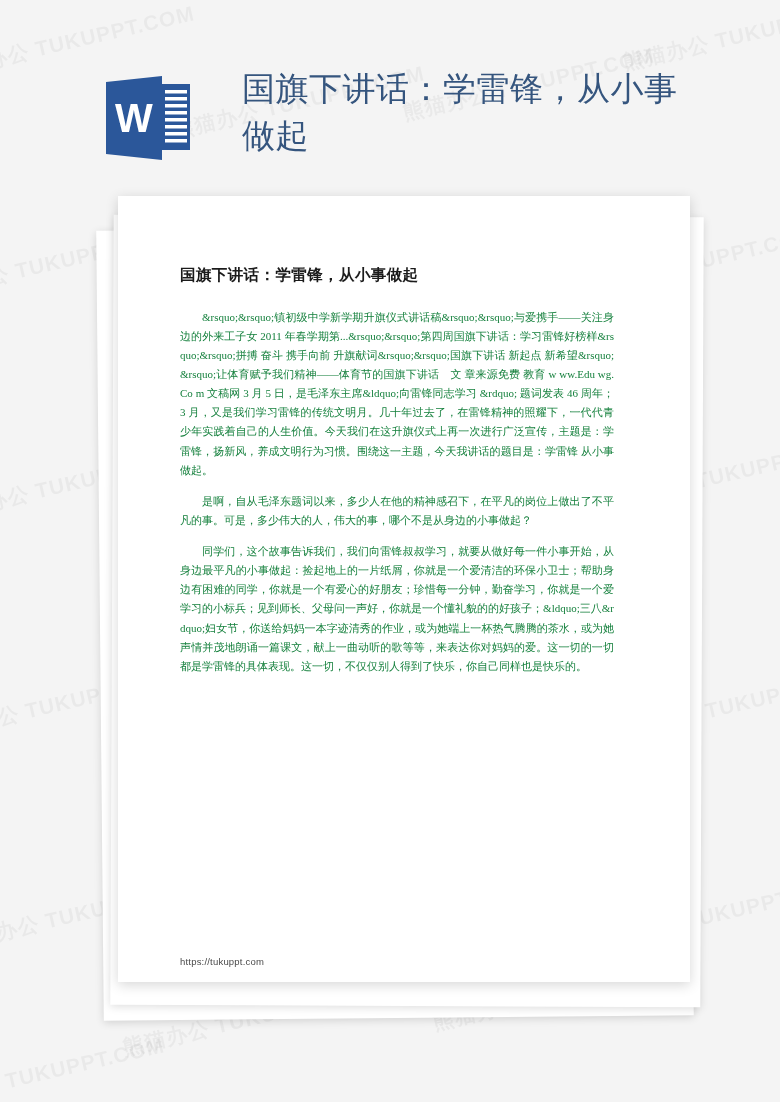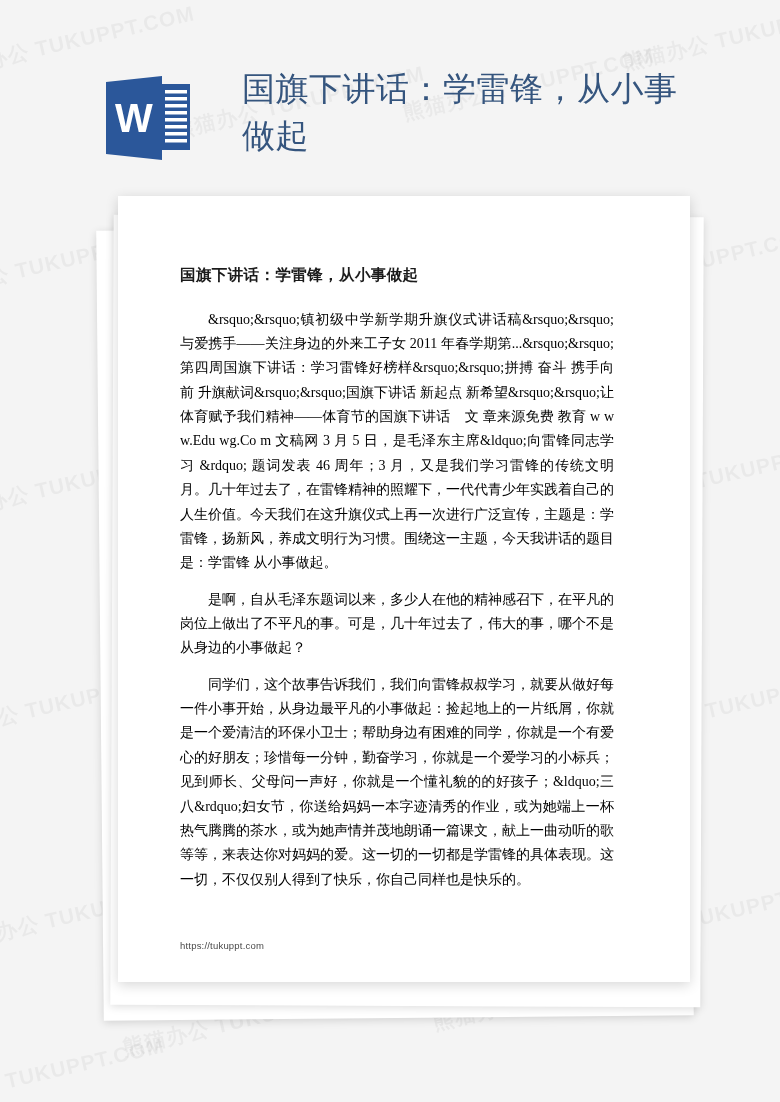--- a/index.html
+++ b/index.html
@@ -108,32 +108,32 @@
     font-family: "Liberation Serif", serif;
     font-size: 15.5px;
     font-weight: 700;
     color: #1b1b1b;
     letter-spacing: 0.4px;
     margin: 0 0 22px 0;
     line-height: 1.4;
   }
   .doc-para {
     font-family: "Liberation Serif", serif;
-    font-size: 14px;
+    font-size: 11px;
     line-height: 1.74;
-    color: #000000;
+    color: #15803d;
     text-align: justify;
     text-indent: 2em;
     margin: 0 16px 12px 0;
     word-break: break-all;
   }
   #doc-footer-url {
     position: absolute;
     left: 62px;
-    top: 744px;
+    top: 760px;
     font-family: "Liberation Sans", sans-serif;
     font-size: 9.5px;
     color: #4a4a4a;
     letter-spacing: 0.2px;
   }
 </style>
 </head>
 <body>
 
 <div id="watermark-layer">
@@ -178,18 +178,18 @@
 </div>
 
 <div class="paper" id="page-stack-back"></div>
 <div class="paper" id="page-stack-mid"></div>
 
 <div class="paper" id="page-main">
   <div id="doc-body">
     <h1 id="doc-title">国旗下讲话：学雷锋，从小事做起</h1>
 
     <p class="doc-para">&amp;rsquo;&amp;rsquo;镇初级中学新学期升旗仪式讲话稿&amp;rsquo;&amp;rsquo;与爱携手——关注身边的外来工子女 2011 年春学期第...&amp;rsquo;&amp;rsquo;第四周国旗下讲话：学习雷锋好榜样&amp;rsquo;&amp;rsquo;拼搏 奋斗 携手向前 升旗献词&amp;rsquo;&amp;rsquo;国旗下讲话 新起点 新希望&amp;rsquo;&amp;rsquo;让体育赋予我们精神——体育节的国旗下讲话　文 章来源免费 教育 w ww.Edu wg.Co m 文稿网 3 月 5 日，是毛泽东主席&amp;ldquo;向雷锋同志学习 &amp;rdquo; 题词发表 46 周年；3 月，又是我们学习雷锋的传统文明月。几十年过去了，在雷锋精神的照耀下，一代代青少年实践着自己的人生价值。今天我们在这升旗仪式上再一次进行广泛宣传，主题是：学雷锋，扬新风，养成文明行为习惯。围绕这一主题，今天我讲话的题目是：学雷锋 从小事做起。</p>
-    <p class="doc-para">是啊，自从毛泽东题词以来，多少人在他的精神感召下，在平凡的岗位上做出了不平凡的事。可是，几十年过去了，伟大的事，哪个不是从身边的小事做起？</p>
+    <p class="doc-para">是啊，自从毛泽东题词以来，多少人在他的精神感召下，在平凡的岗位上做出了不平凡的事。可是，多少伟大的人，伟大的事，哪个不是从身边的小事做起？</p>
     <p class="doc-para">同学们，这个故事告诉我们，我们向雷锋叔叔学习，就要从做好每一件小事开始，从身边最平凡的小事做起：捡起地上的一片纸屑，你就是一个爱清洁的环保小卫士；帮助身边有困难的同学，你就是一个有爱心的好朋友；珍惜每一分钟，勤奋学习，你就是一个爱学习的小标兵；见到师长、父母问一声好，你就是一个懂礼貌的的好孩子；&amp;ldquo;三八&amp;rdquo;妇女节，你送给妈妈一本字迹清秀的作业，或为她端上一杯热气腾腾的茶水，或为她声情并茂地朗诵一篇课文，献上一曲动听的歌等等，来表达你对妈妈的爱。这一切的一切都是学雷锋的具体表现。这一切，不仅仅别人得到了快乐，你自己同样也是快乐的。</p>
   </div>
 
   <div id="doc-footer-url">https://tukuppt.com</div>
 </div>
 
 </body></html>

